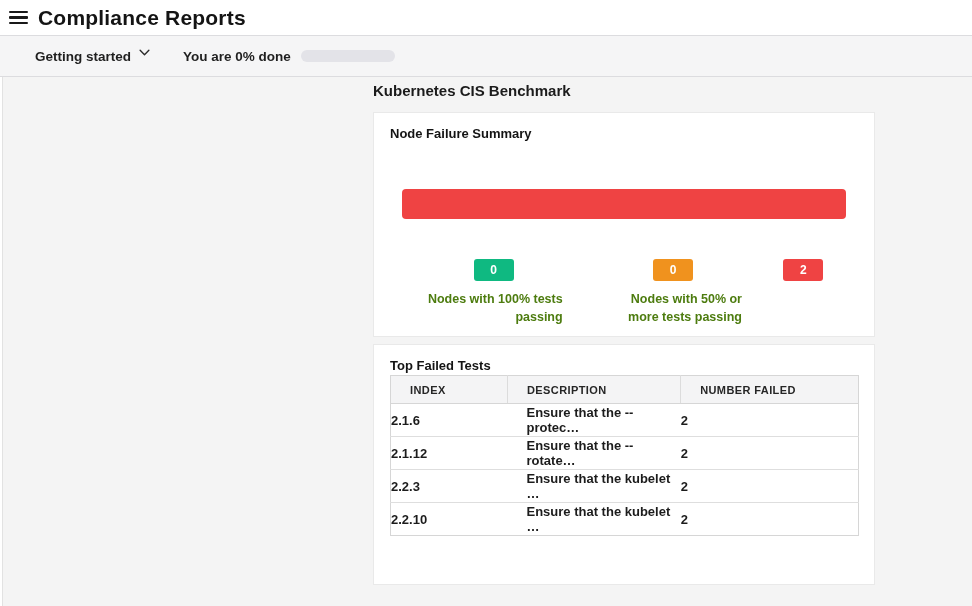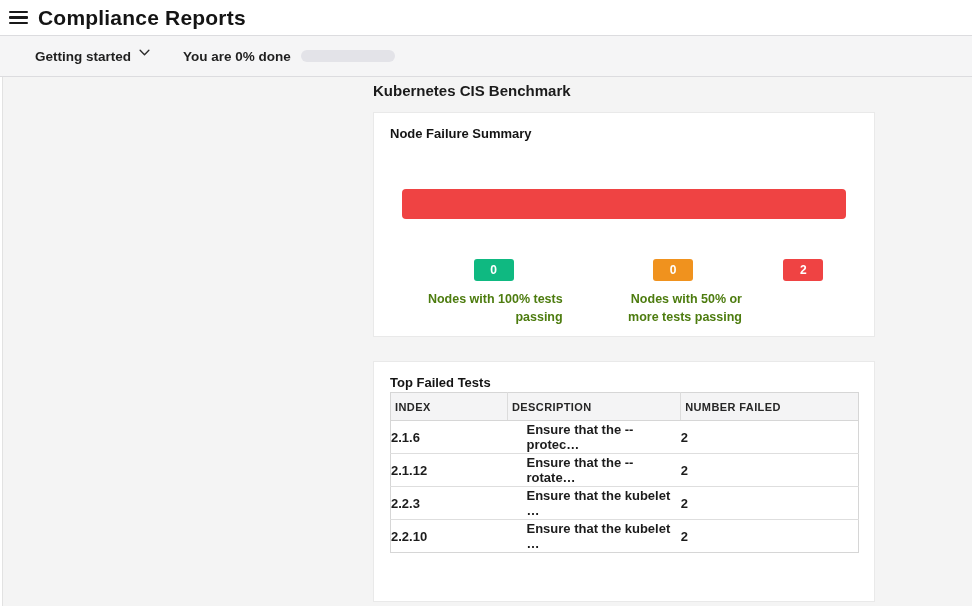--- a/index.html
+++ b/index.html
@@ -42,26 +42,26 @@
   .failure-bar { position:absolute; left:28px; right:28px; top:76px; height:30px; border-radius:4px; }
   .legend-row { position:absolute; left:0; right:0; top:146px; display:flex;
                 justify-content:space-around; align-items:flex-start; padding:0 30px; }
   .legend-item { display:flex; flex-direction:column; align-items:center; gap:9px; }
   .count-badge { min-width:40px; height:22px; padding:0 9px; border-radius:3px; color:#ffffff;
                  font-size:12px; font-weight:700; display:flex; align-items:center; justify-content:center; }
   .legend-label { max-width:138px; text-align:right; font-size:12.5px; font-weight:600;
                   color:#4d7c0f; line-height:1.45; }
 
   
-  #card-failed { top:361px; height:241px; }
+  #card-failed { top:344px; height:241px; }
   .tests-table { position:absolute; left:16px; top:30px; width:469px; border-collapse:collapse;
                  border:1px solid #d6d6d6; background:#fff; }
   .tests-table th { height:28px; background:#f4f4f5; border-bottom:1px solid #d6d6d6;
                     border-right:1px solid #dcdcdc; font-size:11px; font-weight:700; color:#262626;
-                    letter-spacing:.4px; text-align:left; padding-left:4px; }
+                    letter-spacing:.4px; text-align:left; padding-left:19px; }
   .tests-table th:last-child { border-right:none; }
   .tests-table td { height:33px; border-top:1px solid #dedede; font-size:13px; font-weight:600;
                     color:#1c1c1c; }
   .tests-table tr:first-child td { border-top:none; }
   .col-index { width:25%; }  .col-desc { width:37%; }  .col-num { width:38%; }
   td.cell-index, td.cell-num { text-align:left; }
   td.cell-desc { text-align:left; padding-left:19px; }
 </style>
 </head>
 <body>

